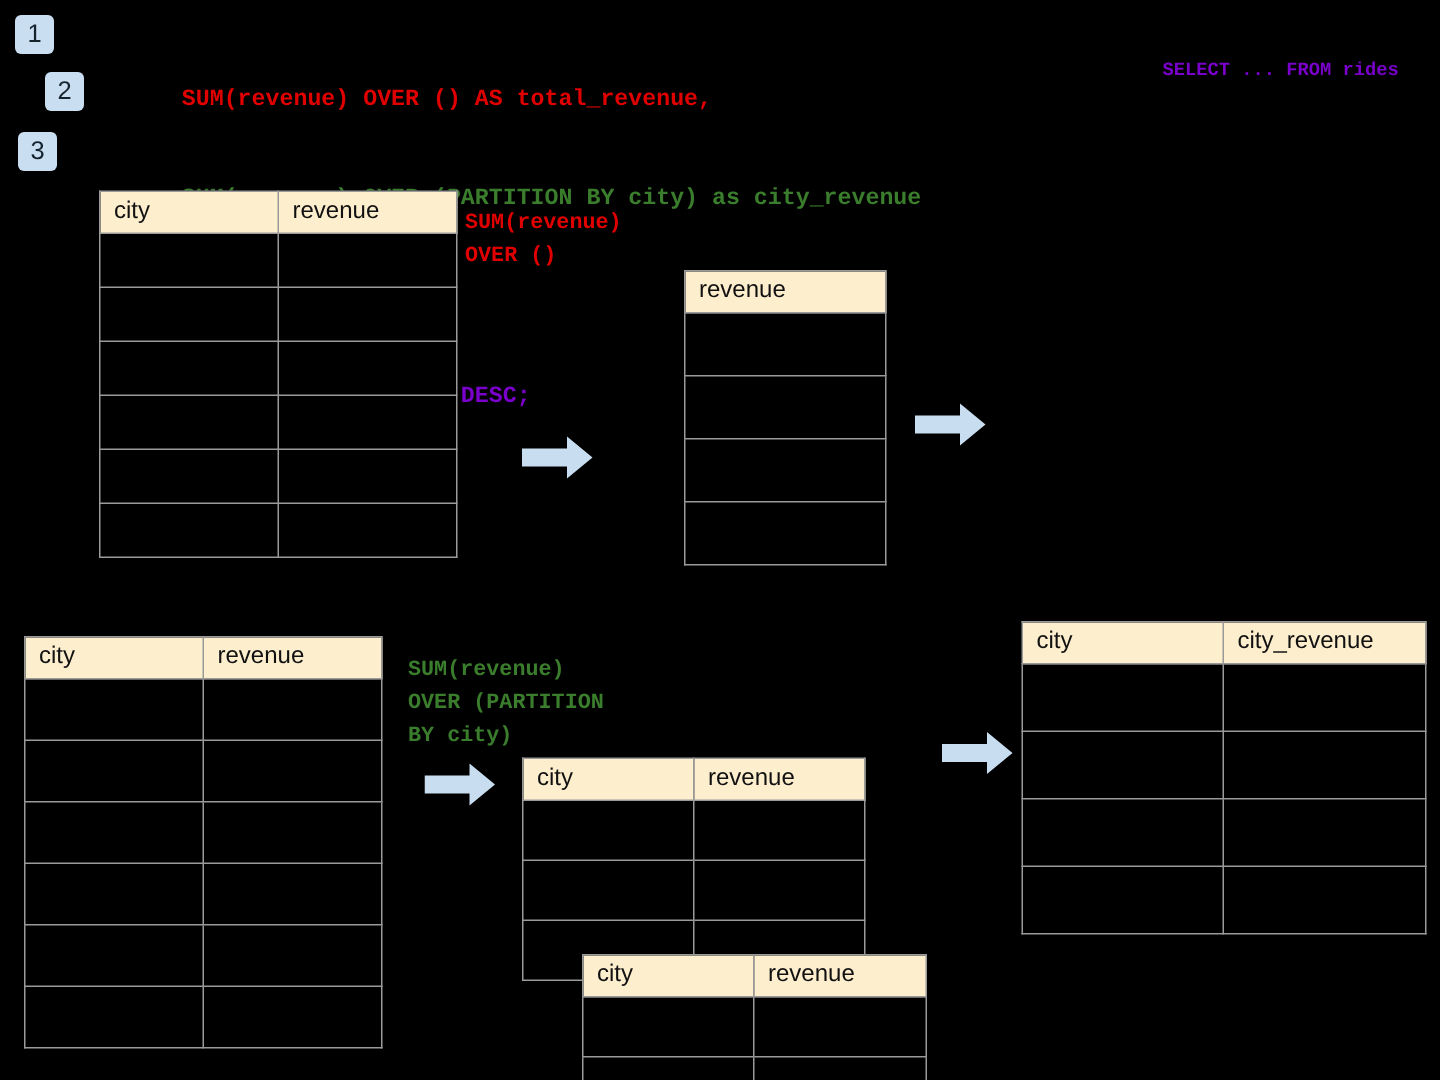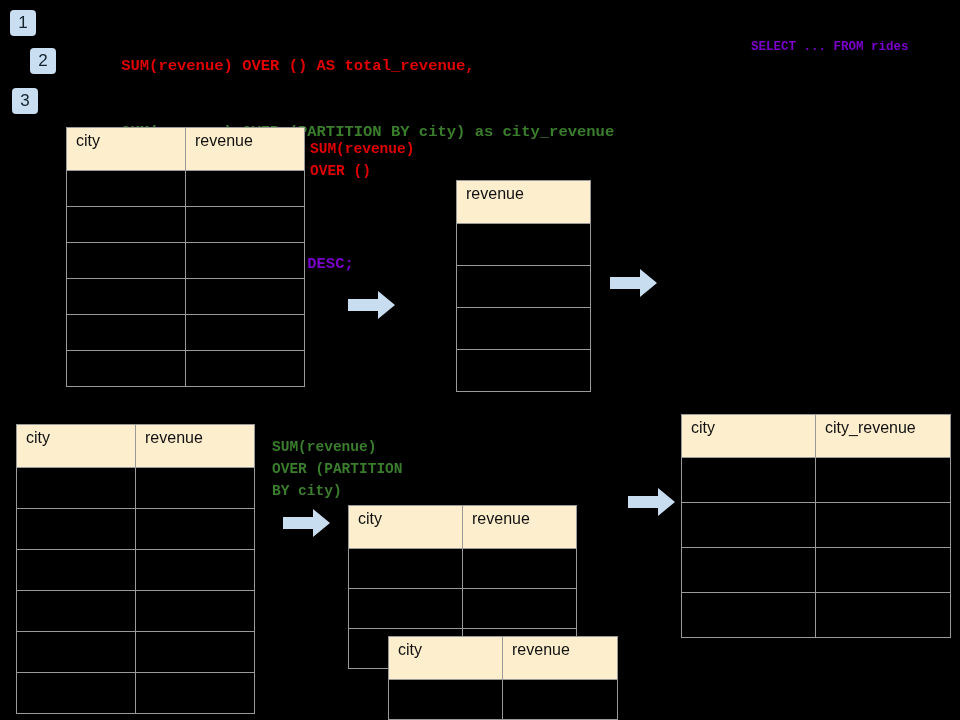--- a/index.html
+++ b/index.html
@@ -78,21 +78,21 @@
   .tbl td {
     border: 1px solid #9a9a9a;
     padding: 0;
     background: #000000;
   }
   .tbl td.hd {
     background: #fdeecd;
     color: #111111;
     font-family: "Liberation Sans", sans-serif;
     font-size: 16px;
-    padding: 4px 0 20px 9px;
+    padding: 4px 0 5px 9px;
     white-space: nowrap;
   }
 
   
   .arrow {
     position: absolute;
   }
 </style>
 </head>
 <body>
@@ -103,21 +103,21 @@
   <div class="badge" style="left:30px; top:48px;">2</div>
   <div class="badge" style="left:12px; top:88px;">3</div>
 
   <div class="sql" style="left:84px; top:11px;">
     <div class="sql-red">    SUM(revenue) OVER () AS total_revenue,</div>
     <div class="sql-green">    SUM(revenue) OVER (PARTITION BY city) as city_revenue</div>
     <div class="sql-purple">  FROM rides</div>
     <div class="sql-purple">  ORDER by city_revenue DESC;</div>
   </div>
 
-  <div class="sql-side" style="left:751px; top:38px;">SELECT ... FROM rides</div>
+  <div class="sql-side" style="left:775px; top:38px;">SELECT ... FROM rides</div>
 
   <div class="annot annot-red" style="left:310px; top:138px;">SUM(revenue)
 OVER ()</div>
 
   <div class="annot annot-green" style="left:272px; top:436px;">SUM(revenue)
 OVER (PARTITION
 BY city)</div>
 
   <table class="tbl" style="left:66px; top:127px; width:238px;">
     <colgroup>

